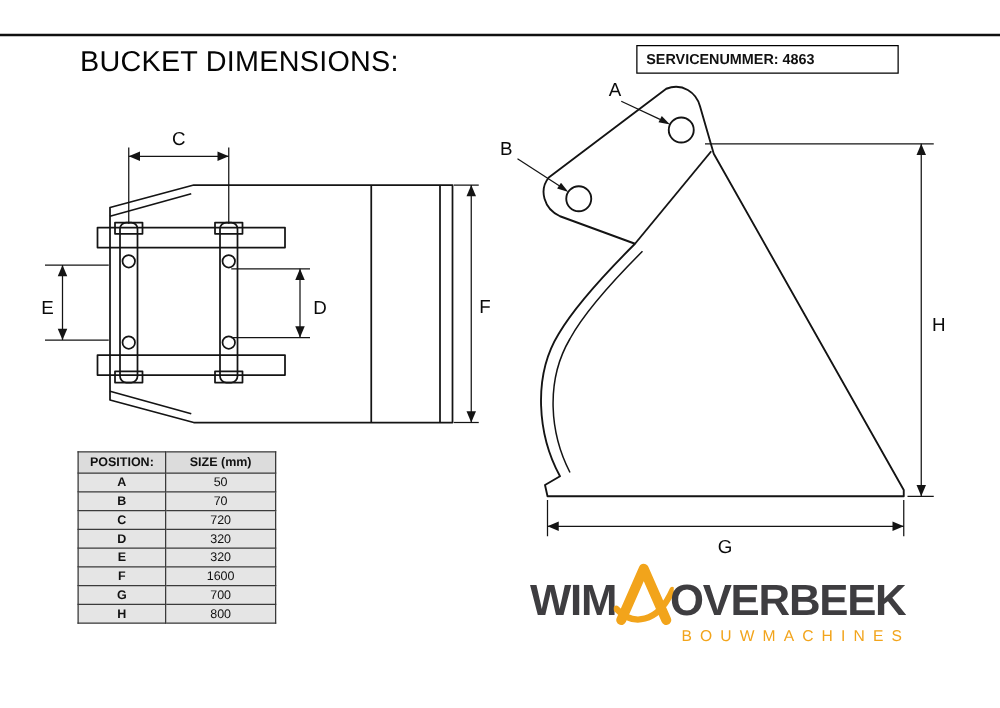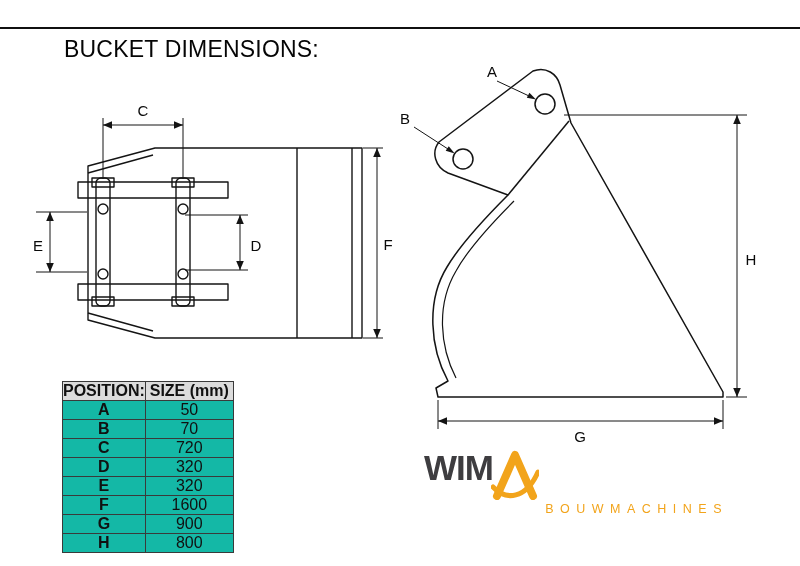--- a/index.html
+++ b/index.html
@@ -12,42 +12,45 @@
   .title { position:absolute; left:64px; top:36px; font-size:23px; font-weight:400; color:#050505; letter-spacing:0.2px; }
   .service-box {
     position:absolute; left:509px; top:36px; width:210px; height:23px;
     border:1px solid #000; display:flex; align-items:center; padding-left:7px;
     font-size:11.5px; font-weight:700; background:#fff;
   }
   .left-draw { position:absolute; left:30px; top:78px; width:370px; height:290px; }
   .right-draw { position:absolute; left:390px; top:55px; width:375px; height:400px; }
   svg text { font-family:"Liberation Sans","DejaVu Sans",sans-serif; }
 
-  .dim-table { position:absolute; left:62px; top:381px; border-collapse:collapse; font-size:16px; background:#14b8a6; }
+  .dim-table { position:absolute; left:62px; top:361px; border-collapse:collapse; font-size:10px; background:#e5e5e5; }
   .dim-table th, .dim-table td { border:1px solid #3a3a3a; text-align:center; vertical-align:middle; }
   .dim-table th { background:#dcdcdc; font-weight:700; height:17px; }
   .dim-table th.col-pos { width:70px; }
   .dim-table th.col-size { width:88px; }
   .dim-table td { height:15px; }
   .dim-table td.pos { font-weight:700; }
 
   .logo { position:absolute; left:424px; top:450px; width:306px; }
-  .logo-main { display:flex; align-items:flex-start; color:#3E3D40; font-weight:700; font-size:35px; letter-spacing:-1px; line-height:1; }
+  .logo-main { display:flex; align-items:flex-end; color:#3E3D40; font-weight:700; font-size:35px; letter-spacing:-1px; line-height:1; }
   .logo-mark { margin:0 -3px -2px -2px; flex:0 0 auto; }
   .logo-tag { margin-top:4px; text-align:right; color:#F2A41B; font-size:12.5px; font-weight:400; letter-spacing:6.5px; padding-right:2px; white-space:nowrap; }
 </style>
 </head>
 <body>
 
 <div class="canvas">
 
   <div class="topline"></div>
 
   <div class="title">BUCKET DIMENSIONS:</div>
 
+  <div class="service-box">
+    <span>SERVICENUMMER: 4863</span>
+  </div>
 
   <svg class="left-draw" viewBox="0 0 370 290">
     <g stroke="#141414" fill="none" stroke-width="1.4" stroke-linejoin="round">
       <path d="M125,70 L332,70 L332,260 L125,260 L58,242 L58,88 Z"></path>
       <line x1="58" y1="95" x2="123" y2="77"></line>
       <line x1="58" y1="235" x2="123" y2="253"></line>
       <line x1="267" y1="70" x2="267" y2="260"></line>
       <line x1="322" y1="70" x2="322" y2="260"></line>
       <rect x="48" y="104" width="150" height="16"></rect>
       <rect x="48" y="206" width="150" height="16"></rect>
@@ -165,33 +168,34 @@
       <tr>
         <td class="pos">E</td>
         <td>320</td>
       </tr>
       <tr>
         <td class="pos">F</td>
         <td>1600</td>
       </tr>
       <tr>
         <td class="pos">G</td>
-        <td>900</td>
+        <td>700</td>
       </tr>
       <tr>
         <td class="pos">H</td>
         <td>800</td>
       </tr>
     </tbody>
   </table>
 
   <div class="logo">
     <div class="logo-main">
       <span>WIM</span>
       <svg class="logo-mark" width="48" height="50" viewBox="0 0 48 50">
         <path d="M6,46 L24,5 L42,46" stroke="#F2A41B" stroke-width="8" fill="none" stroke-linejoin="round" stroke-linecap="round"></path>
         <path d="M2,37 C15,51 35,49 47,22" stroke="#F2A41B" stroke-width="5" fill="none" stroke-linecap="round"></path>
       </svg>
+      <span>OVERBEEK</span>
     </div>
     <div class="logo-tag">BOUWMACHINES</div>
   </div>
 
 </div>
 
 </body></html>

